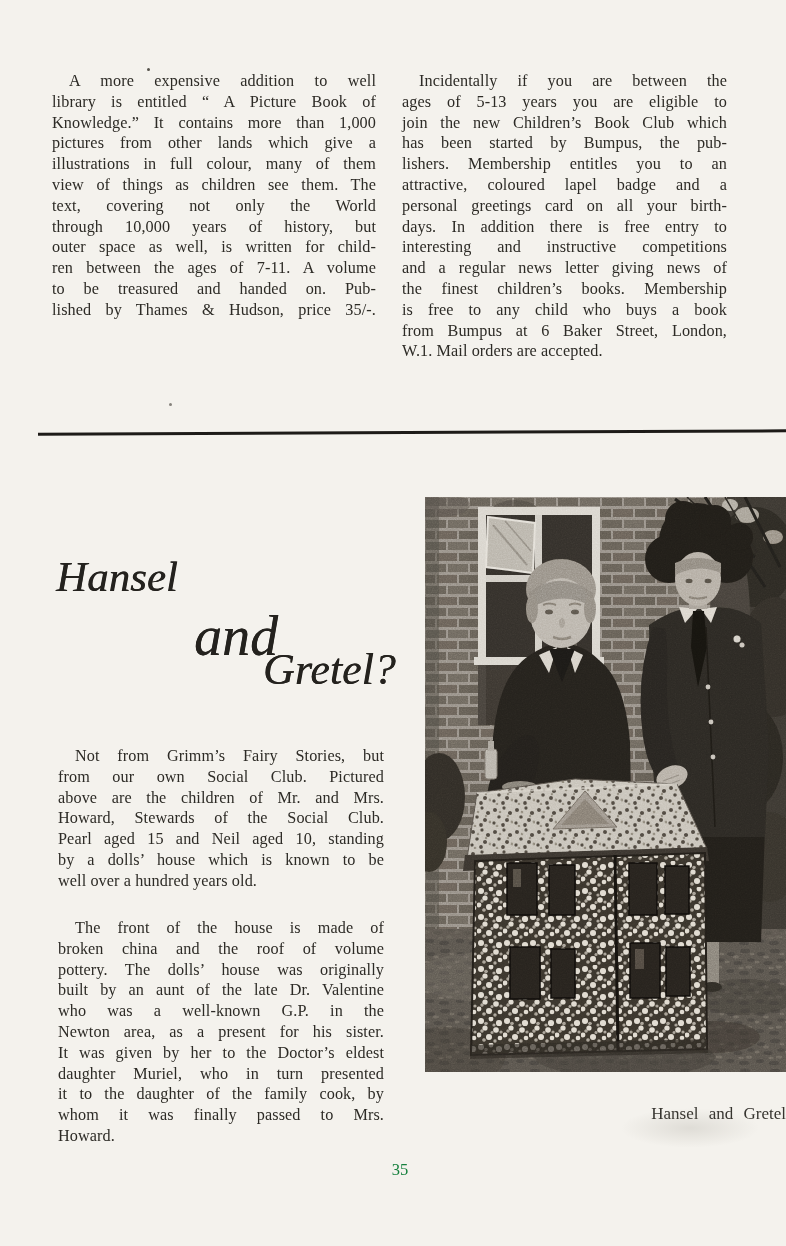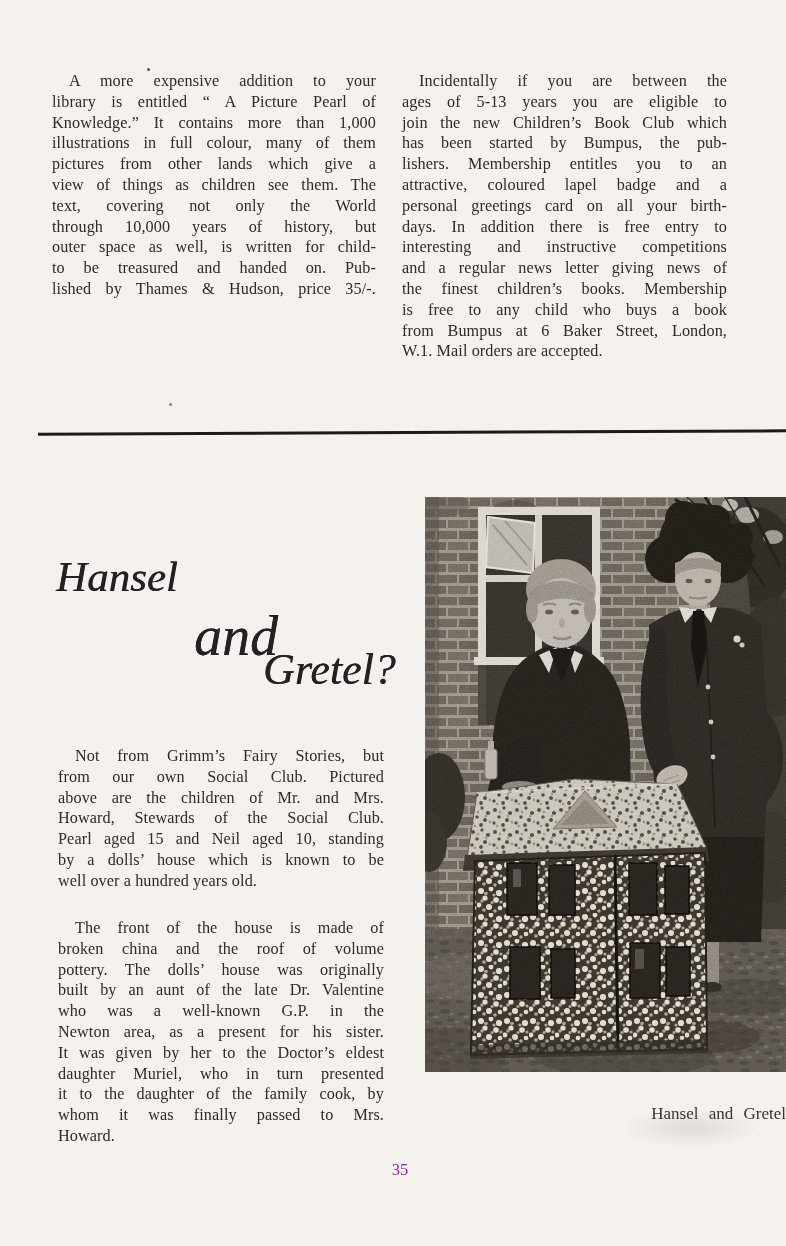--- a/index.html
+++ b/index.html
@@ -34,45 +34,46 @@
   .photo { position:absolute; left:425px; top:497px; width:361px; height:575px; margin:0; }
   .photo svg { display:block; width:100%; height:100%; }
   .caption {
     position:absolute; left:425px; top:1086px; width:361px;
     text-align:right; text-indent:26px; font-size:17px; word-spacing:6px;
     color:#36342f;
     margin-top:18px;
   }
   .pageno {
     position:absolute; left:0; top:1160px; width:786px;
-    text-align:center; text-indent:14px; font-size:16.5px; color:#a21caf;
+    text-align:center; text-indent:14px; font-size:16.5px; color:#15803d;
   }
   .dot { position:absolute; border-radius:50%; background:#55524b; }
   .dot1 { left:147px; top:68px; width:3px; height:3px; }
   .dot2 { left:169px; top:403px; width:3px; height:3px; opacity:0.7; }
   .smudge {
     position:absolute; left:620px; top:1108px; width:140px; height:40px;
     background:radial-gradient(ellipse at center, rgba(112,107,96,0.16), rgba(112,107,96,0) 70%);
   }
 </style>
 </head>
 <body>
 
 <div class="page">
 
   <div class="col top-left fill-last">
-      <div class="jline first">A more expensive addition to your</div>
-      <div class="jline">library is entitled “ A Picture Pearl of</div>
+      <div class="jline first">A more expensive addition to well</div>
+      <div class="jline">library is entitled “ A Picture Book of</div>
       <div class="jline">Knowledge.” It contains more than 1,000</div>
+      <div class="jline">pictures from other lands which give a</div>
       <div class="jline">illustrations in full colour, many of them</div>
-      <div class="jline">pictures from other lands which give a</div>
       <div class="jline">view of things as children see them. The</div>
       <div class="jline">text, covering not only the World</div>
       <div class="jline">through 10,000 years of history, but</div>
       <div class="jline">outer space as well, is written for child-</div>
+      <div class="jline">ren between the ages of 7-11. A volume</div>
       <div class="jline">to be treasured and handed on. Pub-</div>
       <div class="jline last">lished by Thames &amp; Hudson, price 35/-.</div>
     </div>
 
   <div class="col top-right">
       <div class="jline first">Incidentally if you are between the</div>
       <div class="jline">ages of 5-13 years you are eligible to</div>
       <div class="jline">join the new Children’s Book Club which</div>
       <div class="jline">has been started by Bumpus, the pub-</div>
       <div class="jline">lishers. Membership entitles you to an</div>

